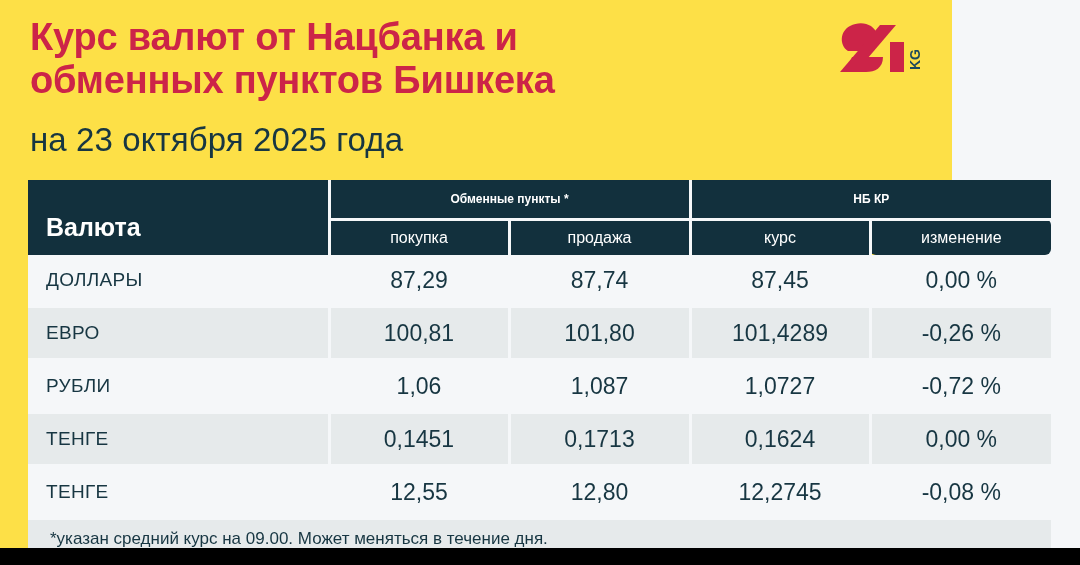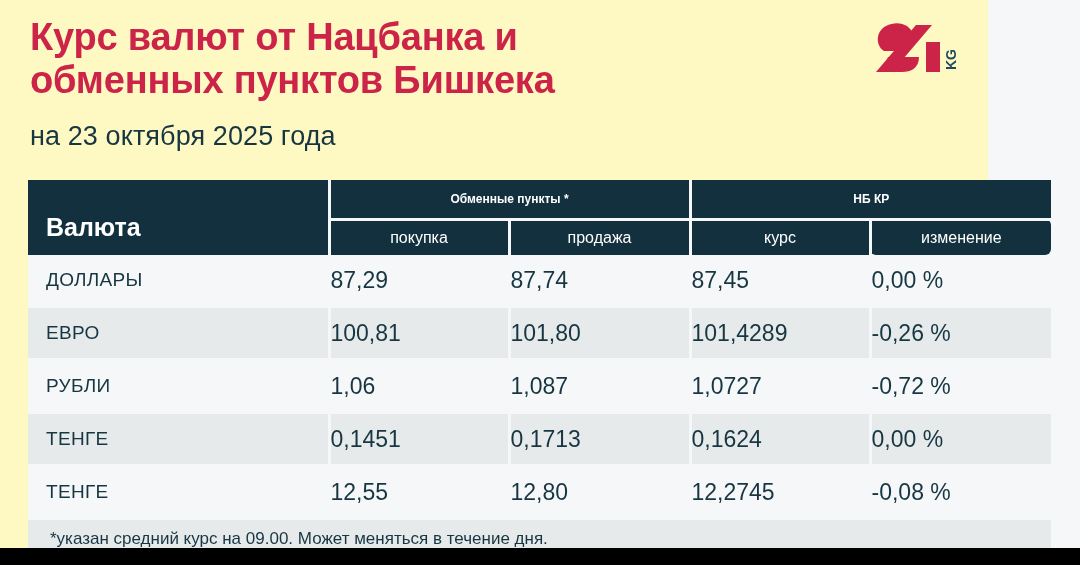--- a/index.html
+++ b/index.html
@@ -12,43 +12,42 @@
     background: #f5f7f9;
     font-family: "Liberation Sans", sans-serif;
     overflow: hidden;
     position: relative;
   }
 
   .page {
     position: relative;
     width: 952px;
     height: 565px;
-    background: #fef9c3;
-    padding-left: 36px;
+    background: #fde047;
   }
 
   
   .header {
     position: absolute;
     left: 30px;
     top: 16px;
     width: 920px;
   }
   .title {
     color: #cc2448;
     font-size: 38px;
     line-height: 1.14;
     font-weight: bold;
     letter-spacing: -0.2px;
     margin: 0;
     white-space: pre-line;
   }
   .subtitle {
     color: #173642;
-    font-size: 27px;
+    font-size: 33px;
     font-weight: normal;
     margin: 18px 0 0 0;
     letter-spacing: 0.1px;
   }
 
   
   .logo {
     position: absolute;
     right: 24px;
     top: 18px;
@@ -104,20 +103,21 @@
     height: 30px;
     border-right: 3px solid #f5f7f9;
     margin-top: 28px;
   }
   th.sub.last { border-right: 0; border-radius: 6px; }
 
   tbody td {
     height: 50px;
     font-size: 23px;
     color: #173642;
+    text-align: center;
     border-right: 3px solid #f5f7f9;
     border-bottom: 3px solid #f5f7f9;
     padding: 0;
   }
   tbody td.currency {
     text-align: left;
     padding-left: 18px;
     font-weight: normal;
     font-size: 19px;
     letter-spacing: 0.3px;

